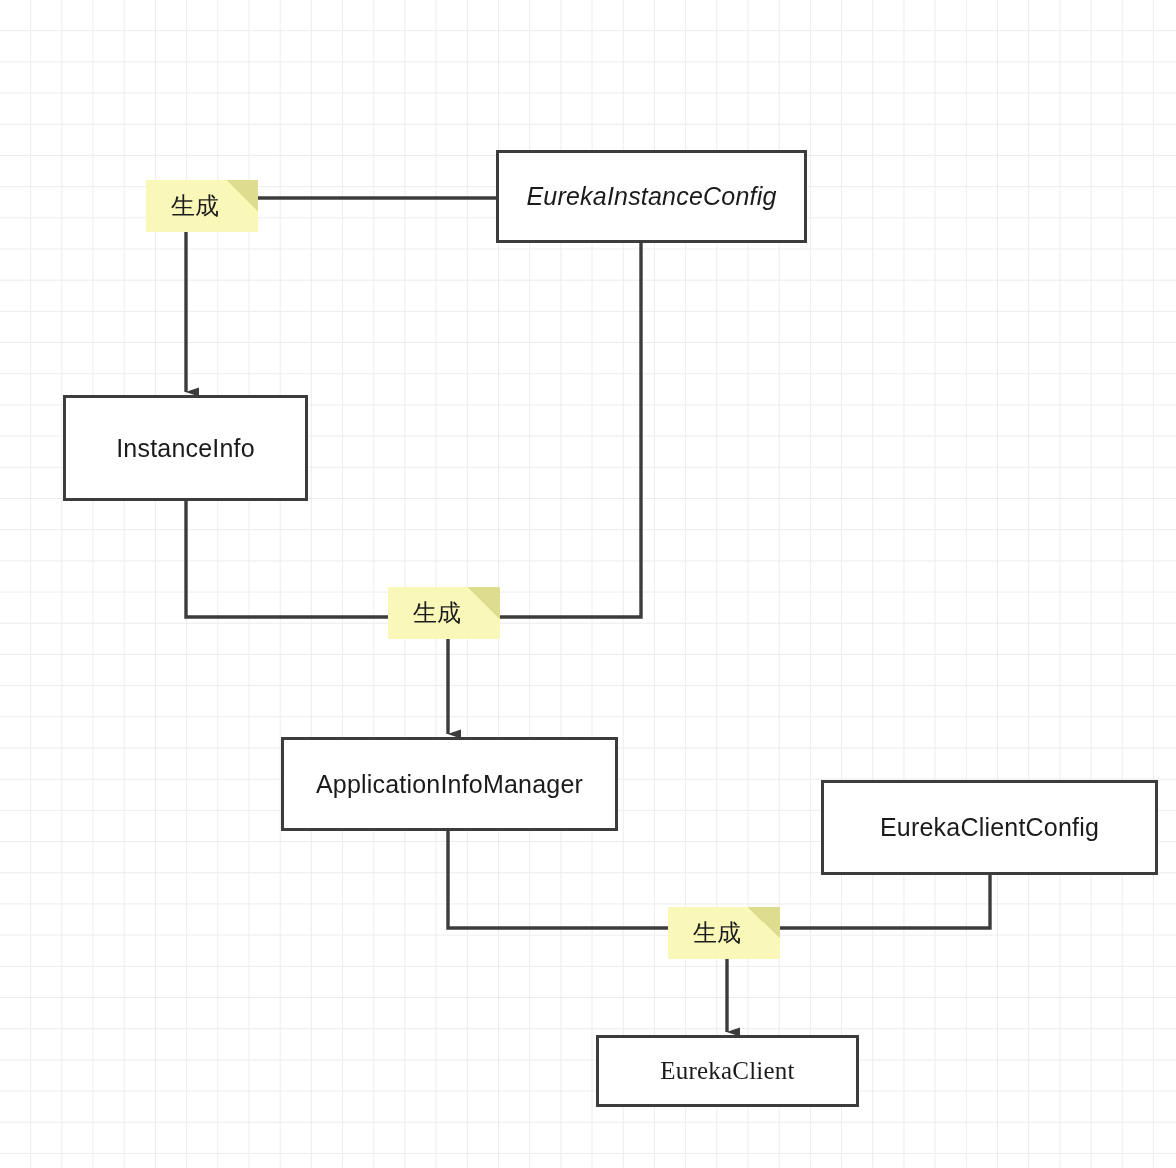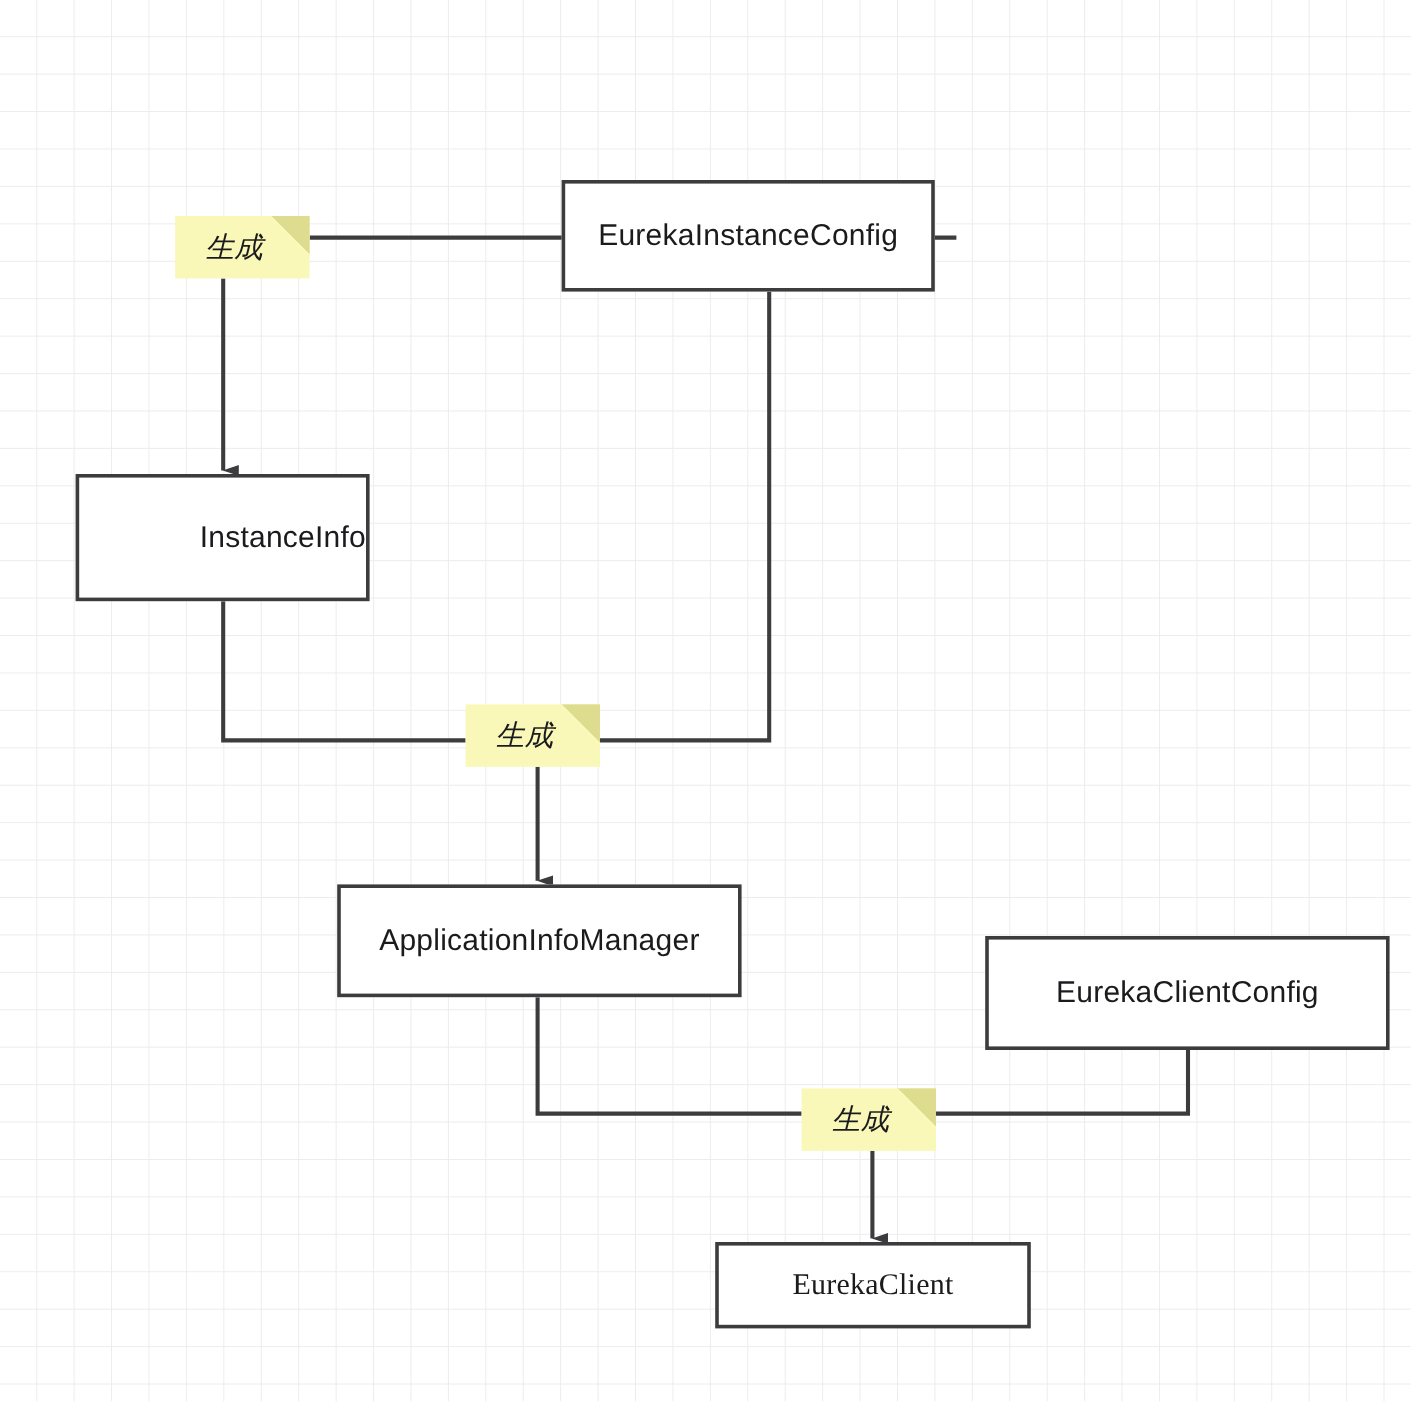--- a/index.html
+++ b/index.html
@@ -46,21 +46,20 @@
   .note {
     position: absolute;
     box-sizing: border-box;
     display: flex;
     align-items: center;
     justify-content: center;
     color: #1b1b1d;
     font-size: 24px;
     white-space: nowrap;
     background: #f9f8b8;
-    font-style: italic;
   }
   .note .note-label {
     position: relative;
     z-index: 2;
     transform: translateX(-7px);
   }
   .note .fold {
     position: absolute;
     top: 0;
     right: 0;
@@ -86,25 +85,25 @@
         <polyline points="186,232 186,392" marker-end="url(#arrowhead)"></polyline>
         <polyline points="186,501 186,617 388,617"></polyline>
         <polyline points="641,243 641,617 500,617"></polyline>
         <polyline points="448,639 448,734" marker-end="url(#arrowhead)"></polyline>
         <polyline points="448,831 448,928 668,928"></polyline>
         <polyline points="990,831 990,928 780,928"></polyline>
         <polyline points="727,959 727,1032" marker-end="url(#arrowhead)"></polyline>
       </g>
   </svg>
 
-  <div class="node" style="left: 468px; top: 150px; width: 311px; height: 93px;">
+  <div class="node" style="left: 496px; top: 150px; width: 311px; height: 93px; font-style: italic;">
     <span>EurekaInstanceConfig</span>
   </div>
 
-  <div class="node" style="left: 63px; top: 395px; width: 245px; height: 106px; justify-content: flex-end;">
+  <div class="node" style="left: 63px; top: 395px; width: 245px; height: 106px;">
     <span>InstanceInfo</span>
   </div>
 
   <div class="node" style="left: 281px; top: 737px; width: 337px; height: 94px; text-align: right;">
     <span>ApplicationInfoManager</span>
   </div>
 
   <div class="node" style="left: 821px; top: 736px; width: 337px; height: 95px; margin-top: 44px;">
     <span>EurekaClientConfig</span>
   </div>

